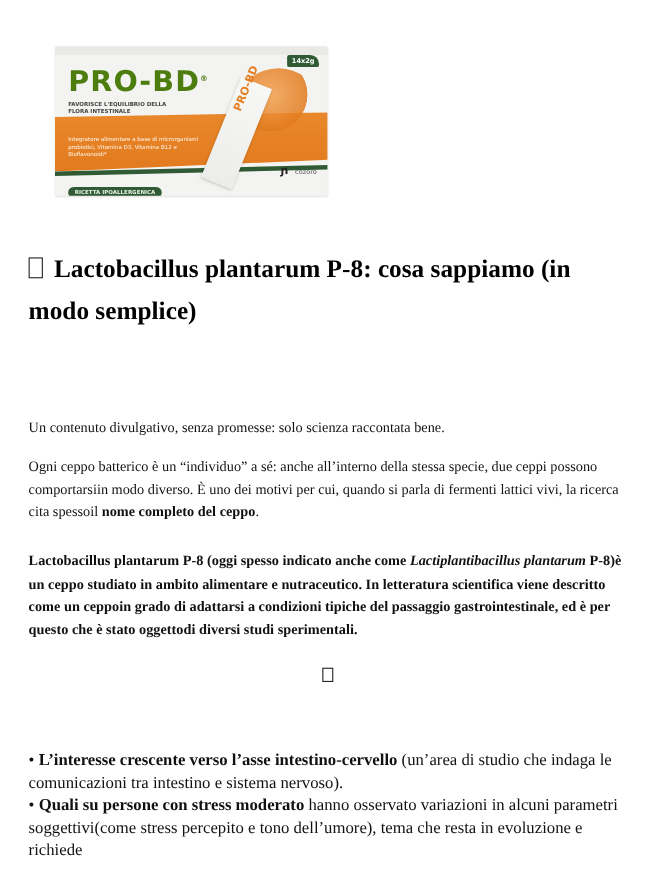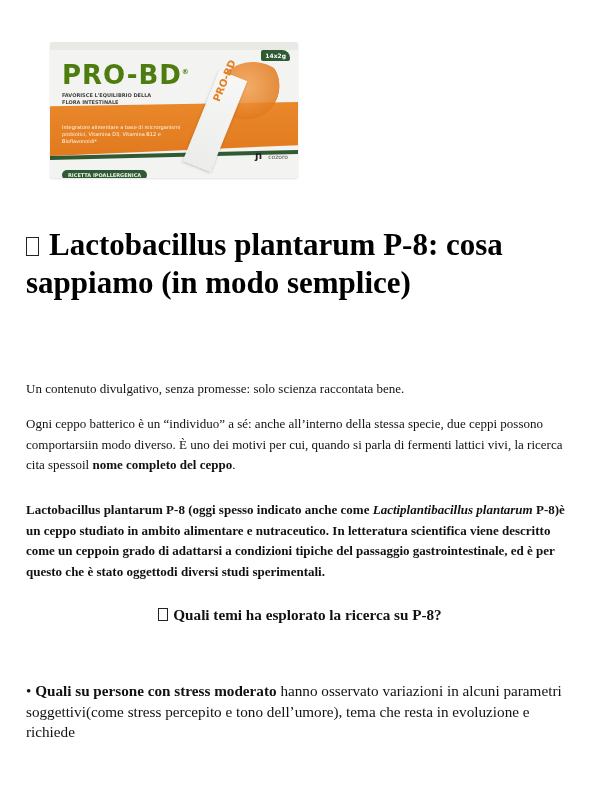--- a/index.html
+++ b/index.html
@@ -71,21 +71,21 @@
   }
   .maker {
     position: absolute; right: 10px; top: 108px; font-family: "DejaVu Sans", sans-serif;
     font-size: 6px; color: #555;
   }
   .maker .logo-n { font-weight: bold; color:#222; font-size: 10px; margin-right: 6px; }
 
   
   h1 {
     position: absolute; left: 26px; top: 226px; margin: 0; width: 548px;
-    font-size: 31px; line-height: 38px; font-weight: bold; color: #000;
+    font-size: 23px; line-height: 38px; font-weight: bold; color: #000;
   }
   .glyph-box {
     display: inline-block; width: 13px; height: 19px; border: 1.5px solid #222;
     vertical-align: -1px; margin-right: 10px; box-sizing: border-box;
   }
   .glyph-box.small { width: 10px; height: 13px; border-width: 1px; margin-right: 5px; vertical-align: -1px; }
 
   .p { position: absolute; left: 26px; width: 550px; margin: 0; font-size: 13px; line-height: 20.5px; }
   .p1 { top: 379px; }
   .p2 { top: 414px; }
@@ -121,18 +121,19 @@
   </div>
 
   <h1><span class="glyph-box"></span><span>Lactobacillus plantarum P-8: cosa sappiamo (in modo semplice)</span></h1>
 
   <p class="p p1">Un contenuto divulgativo, senza promesse: solo scienza raccontata bene.</p>
 
   <p class="p p2"><span>Ogni ceppo batterico è un “individuo” a sé: anche all’interno della stessa specie, due ceppi possono comportarsiin modo diverso. È uno dei motivi per cui, quando si parla di fermenti lattici vivi, la ricerca cita spessoil </span><b>nome completo del ceppo</b><span>.</span></p>
 
   <p class="p p3"><b>Lactobacillus plantarum P-8</b><span> (oggi spesso indicato anche come </span><i>Lactiplantibacillus plantarum</i><span> P-8)è un ceppo studiato in ambito alimentare e nutraceutico. In letteratura scientifica viene descritto come un ceppoin grado di adattarsi a condizioni tipiche del passaggio gastrointestinale, ed è per questo che è stato oggettodi diversi studi sperimentali.</span></p>
 
-  <h2><span class="glyph-box small"></span><span>Quali temi ha esplorato la ricerca su P-8?</span></h2>
+  <h2><span class="glyph-box small"></span></h2>
 
   <div class="bullets">
+    <div><span>• </span><b>L’interesse crescente verso l’asse intestino-cervello</b><span> (un’area di studio che indaga le comunicazioni tra intestino e sistema nervoso).</span></div>
     <div><span>• </span><b>Quali su persone con stress moderato</b><span> hanno osservato variazioni in alcuni parametri soggettivi(come stress percepito e tono dell’umore), tema che resta in evoluzione e richiede</span></div>
   </div>
 </div>
 
 </body></html>

